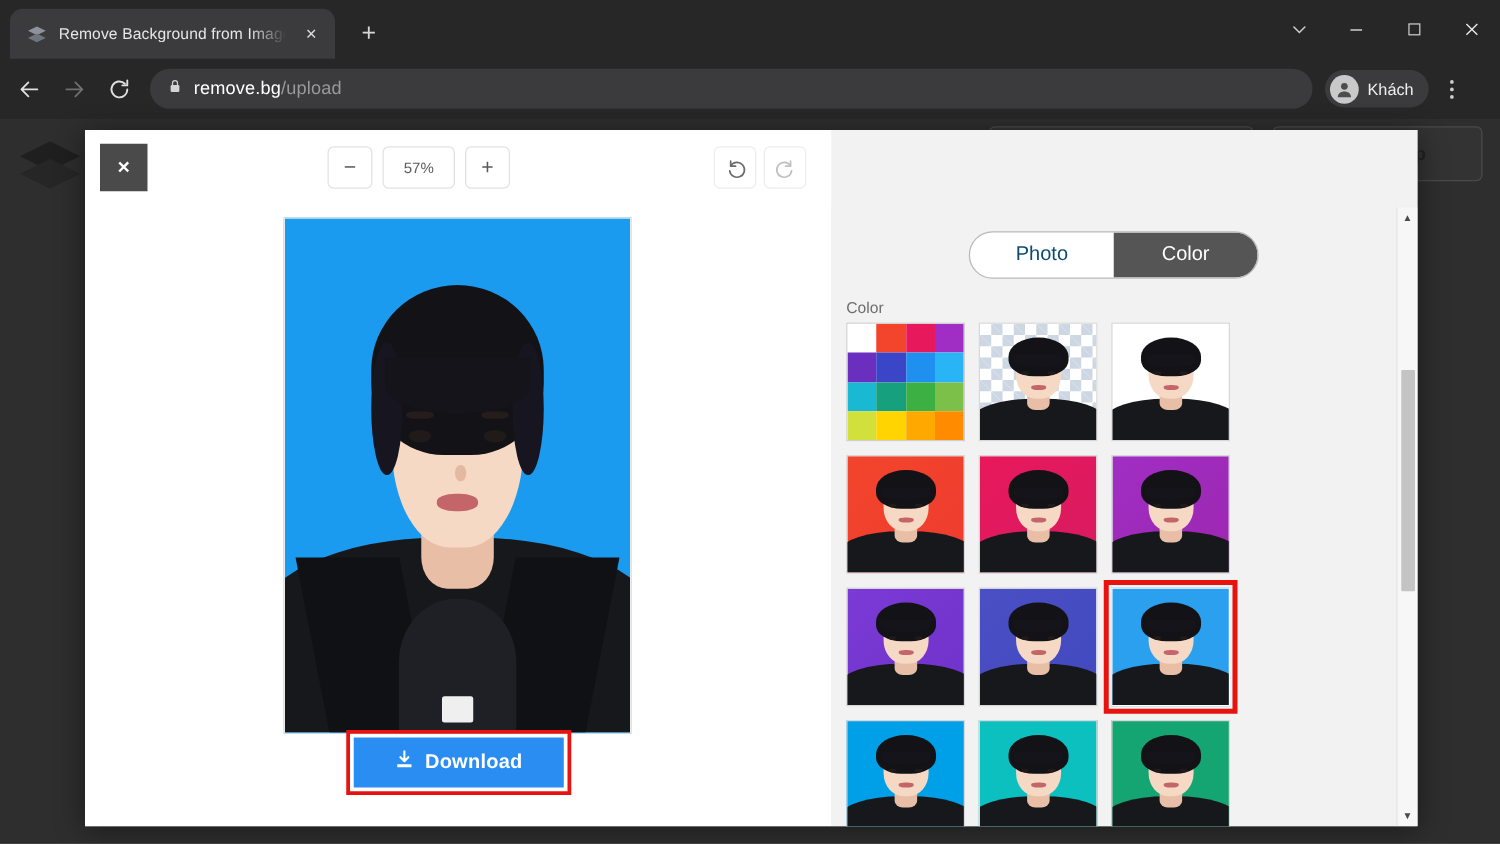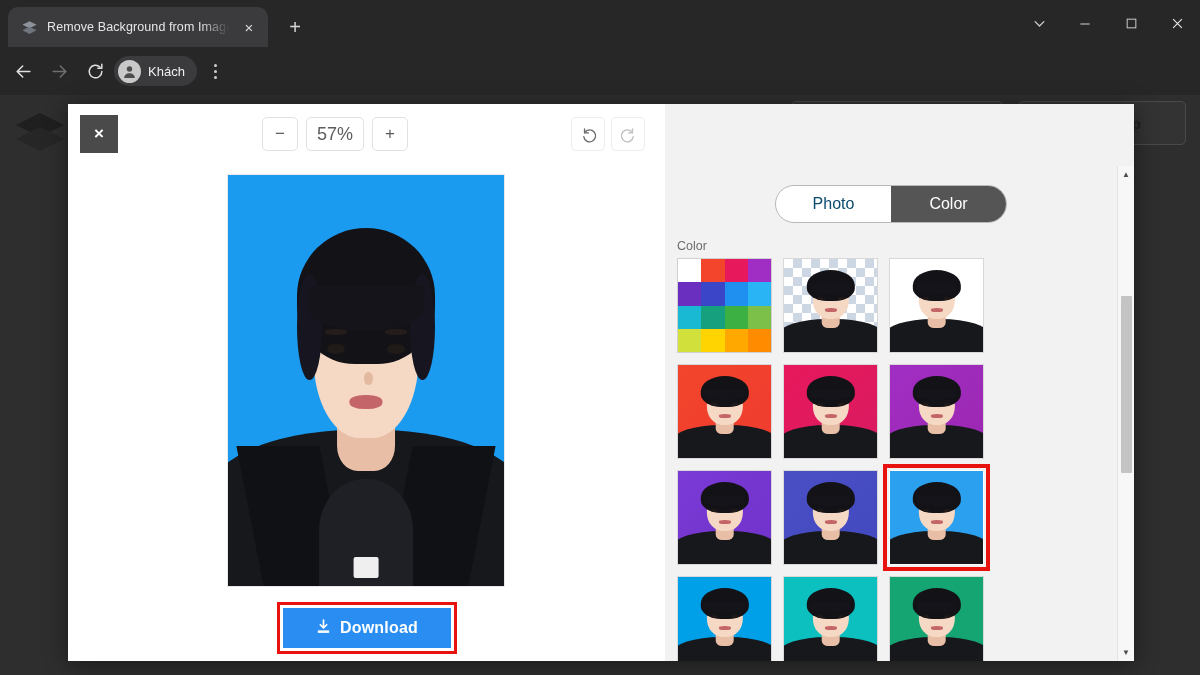--- a/index.html
+++ b/index.html
@@ -79,21 +79,21 @@
   }
   .zoom-group { position: absolute; left: 194px; top: 13px; display: flex; gap: 8px; align-items: center; }
   .zoom-btn {
     width: 36px; height: 34px; border: 1px solid #e2e2e2; border-radius: 5px;
     background: #fff; display: flex; align-items: center; justify-content: center;
     color: #5a5a5a; font-size: 17px;
   }
   .zoom-value {
     min-width: 58px; height: 34px; border: 1px solid #e2e2e2; border-radius: 5px;
     display: flex; align-items: center; justify-content: center;
-    font-size: 18px; color: #5d5d5d;
+    font-size: 12px; color: #5d5d5d;
   }
   .history-group { position: absolute; left: 503px; top: 13px; display: flex; gap: 6px; }
   .history-btn {
     width: 34px; height: 34px; border: 1px solid #ededed; border-radius: 5px;
     background: #fff; display: flex; align-items: center; justify-content: center;
   }
 
   .canvas-area { position: absolute; left: 0; top: 62px; width: 597px; height: 495px; background: #fff; }
   .photo-frame {
     position: absolute; left: 159px; top: 8px; width: 278px; height: 413px;
@@ -125,21 +125,21 @@
   .p-hair-side-l, .p-hair-side-r { position: absolute; top: 24%; width: 9%; height: 26%; background: #161520; border-radius: 50%; }
   .p-hair-side-l { left: 25%; } .p-hair-side-r { right: 25%; }
   .p-fringe { position: absolute; left: 50%; top: 27%; transform: translateX(-50%); width: 42%; height: 11%; background: #15141a; border-radius: 0 0 54% 54%; }
   .p-eye { position: absolute; top: 41%; width: 6.5%; height: 2.6%; background: #201a18; border-radius: 50%; }
   .p-eye.l { left: 36%; } .p-eye.r { right: 36%; }
   .p-brow { position: absolute; top: 37.5%; width: 8%; height: 1.4%; background: #241d1c; border-radius: 40%; }
   .p-brow.l { left: 35%; } .p-brow.r { right: 35%; }
   .p-nose { position: absolute; left: 49.4%; top: 48%; width: 3%; height: 3%; background: rgba(212,160,132,.55); border-radius: 50%; }
   .p-lip { position: absolute; left: 50%; top: 53.5%; transform: translateX(-50%); width: 12%; height: 3.4%; background: #c4656a; border-radius: 45%; }
 
-  .download-row { position: absolute; left: 0; top: 436px; width: 597px; display: flex; justify-content: center; }
+  .download-row { position: absolute; left: 0; top: 418px; width: 597px; display: flex; justify-content: center; }
   .download-wrap { border: 3px solid #e8130f; padding: 3px; }
   .download-btn {
     background: #2a8df2; color: #fff; height: 40px; min-width: 168px;
     display: flex; align-items: center; justify-content: center; gap: 8px;
     font-size: 16px; font-weight: bold; letter-spacing: .2px; border: 0;
   }
 
   
   .editor-right { width: 469px; height: 557px; background: #f2f2f2; position: relative; }
 
@@ -244,20 +244,29 @@
           <path d="M4 12h15M13 5l7 7-7 7" stroke="#6f6f6f" stroke-width="1.9" fill="none" stroke-linecap="round" stroke-linejoin="round"></path>
         </svg>
     </div>
     <div class="nav-btn">
       <svg width="19" height="19" viewBox="0 0 24 24">
         <path d="M20 12a8 8 0 1 1-2.4-5.7" stroke="#e0e0e0" stroke-width="1.9" fill="none" stroke-linecap="round"></path>
         <path d="M20 3v5h-5" stroke="#e0e0e0" stroke-width="1.9" fill="none" stroke-linecap="round" stroke-linejoin="round"></path>
       </svg>
     </div>
 
+    <div class="omnibox">
+      <span>
+        <svg width="12" height="12" viewBox="0 0 24 24">
+          <rect x="5" y="10" width="14" height="11" rx="2" fill="#d4d4d4"></rect>
+          <path d="M8 10V7a4 4 0 0 1 8 0v3" stroke="#d4d4d4" stroke-width="2" fill="none"></path>
+        </svg>
+      </span>
+      <span class="omnibox-url"><span>remove.bg</span><span class="path">/upload</span></span>
+    </div>
 
     <div class="profile-chip">
       <span class="profile-avatar">
         <svg width="17" height="17" viewBox="0 0 24 24">
           <circle cx="12" cy="8.5" r="3.8" fill="#4d4d4d"></circle>
           <path d="M4.5 21c0-4.2 3.4-6.6 7.5-6.6s7.5 2.4 7.5 6.6z" fill="#4d4d4d"></path>
         </svg>
       </span>
       <span class="profile-name">Khách</span>
     </div>

